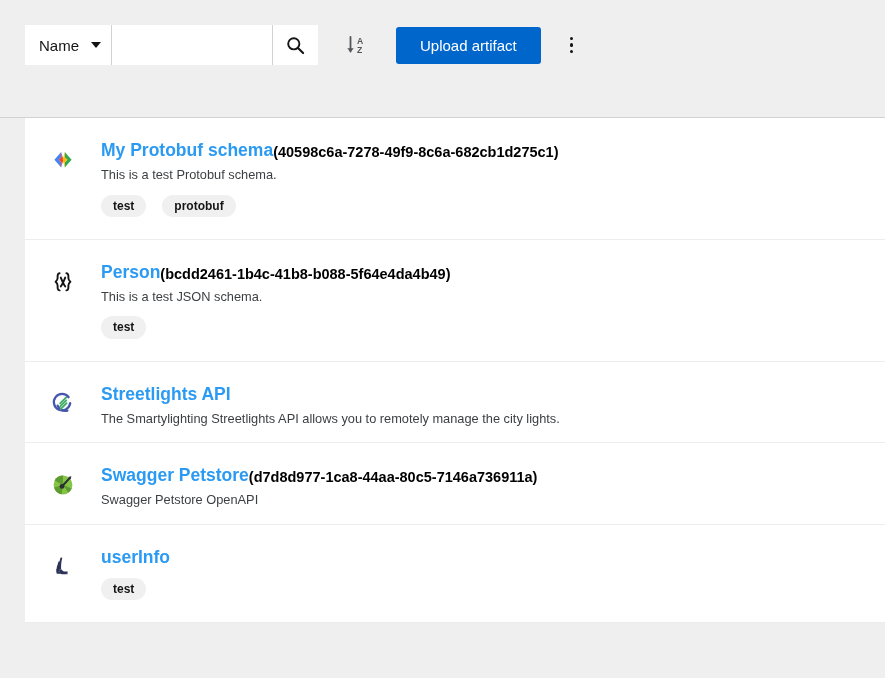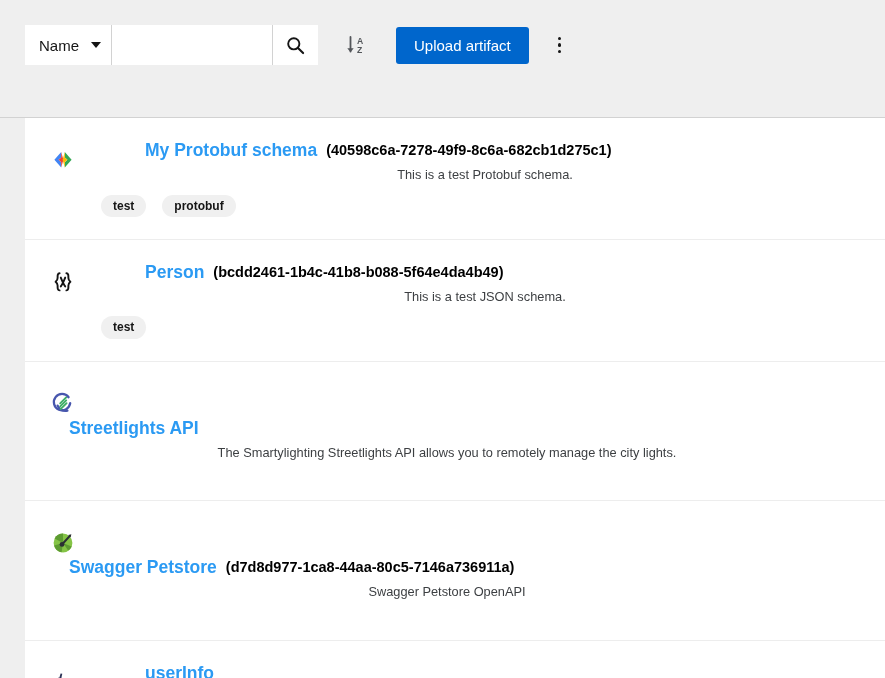--- a/index.html
+++ b/index.html
@@ -82,21 +82,21 @@
     margin-left: 18px;
     background: transparent;
     border: 0;
     display: flex; align-items: center; justify-content: center;
     cursor: pointer;
   }
 
   .upload-btn {
     margin-left: 18px;
     height: 37px;
-    padding: 0 18px;
+    padding: 0 24px;
     background: #0066cc;
     color: #ffffff;
     border: 0;
     border-radius: 3px;
     font-family: "Liberation Sans", sans-serif;
     font-size: 15px;
     cursor: pointer;
     white-space: nowrap;
   }
 
@@ -125,59 +125,56 @@
     background: #ffffff;
   }
   .artifact-row {
     position: relative;
     display: flex;
     background: #ffffff;
     border-bottom: 1px solid #ededed;
     padding: 22px 0 22px 0;
     cursor: pointer;
   }
-  .artifact-row.no-labels { padding-bottom: 38px; flex-direction: column; }
+  .artifact-row.no-labels { padding-bottom: 14px; }
 
   .icon-cell {
     width: 76px;
     min-width: 76px;
     display: flex;
     align-items: flex-start;
     justify-content: center;
     padding-top: 6px;
   }
   .icon-cell svg { display: block; }
 
   .body-cell { flex: 1; padding-right: 16px; }
 
   .title-line {
     display: flex;
-    align-items: center;
+    align-items: flex-end;
     flex-wrap: wrap;
-    gap: 9px;
     margin-bottom: 5px;
-    margin-left: 44px;
   }
   .art-title {
     font-size: 17.5px;
     font-weight: bold;
     color: #2b9af3;
     line-height: 1.2;
   }
   .art-id {
     font-size: 14.5px;
     font-weight: bold;
     color: #000000;
     line-height: 1.2;
   }
   .art-desc {
     font-size: 12.8px;
     color: #3c3f42;
     line-height: 1.45;
-    text-align: center;
   }
   .labels {
     display: flex;
     gap: 16px;
     margin-top: 10px;
   }
   .label-pill {
     display: inline-block;
     background: #f0f0f0;
     color: #151515;

